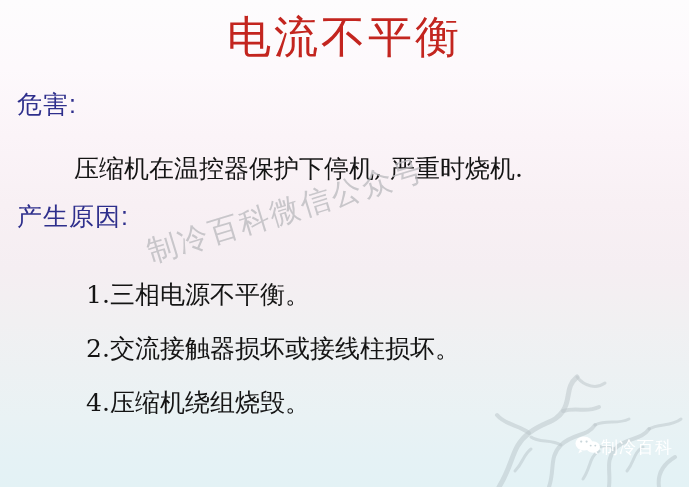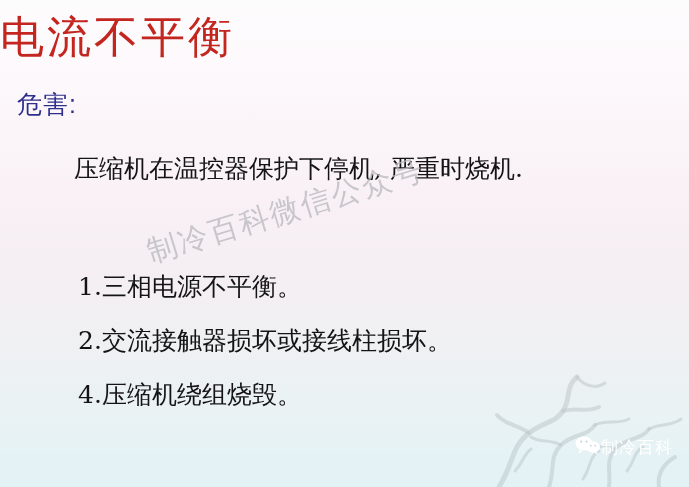--- a/index.html
+++ b/index.html
@@ -44,21 +44,21 @@
     opacity: .55;
   }
   .texture svg { display:block; width:100%; height:100%; }
 
   
   .title {
     position: absolute;
     top: 8px;
     left: 0;
     width: 689px;
-    text-align: left;
+    text-align: center;
     color: #c3251f;
     font-size: 44px;
     line-height: 58px;
     letter-spacing: 3px;
     font-family: "DejaVu Serif", "Liberation Serif", serif;
     white-space: nowrap;
   }
 
   
   .heading {
@@ -85,21 +85,21 @@
     white-space: nowrap;
     font-family: "DejaVu Serif", "Liberation Serif", serif;
   }
   #harm-text { top: 152px; }
 
   
   .cause-list {
     position: absolute;
     left: 70px;
     top: 252px;
-    margin: 8px;
+    margin: 16px;
     padding: 0;
     list-style: none;
   }
   .cause-item {
     display: block;
     color: #141414;
     font-size: 25px;
     line-height: 54px;
     white-space: nowrap;
     font-family: "DejaVu Serif", "Liberation Serif", serif;
@@ -170,20 +170,21 @@
       </g>
     </svg>
   </div>
 
   <div class="title">电流不平衡</div>
 
   <div class="heading" id="heading-harm">危害:</div>
 
   <div class="body-line" id="harm-text">压缩机在温控器保护下停机, 严重时烧机.</div>
 
+  <div class="heading" id="heading-cause">产生原因:</div>
 
   <ul class="cause-list">
     <li class="cause-item">
       <span class="cause-num">1.</span><span>三相电源不平衡。</span>
     </li>
     <li class="cause-item">
       <span class="cause-num">2.</span><span>交流接触器损坏或接线柱损坏。</span>
     </li>
     <li class="cause-item">
       <span class="cause-num">4.</span><span>压缩机绕组烧毁。</span>

